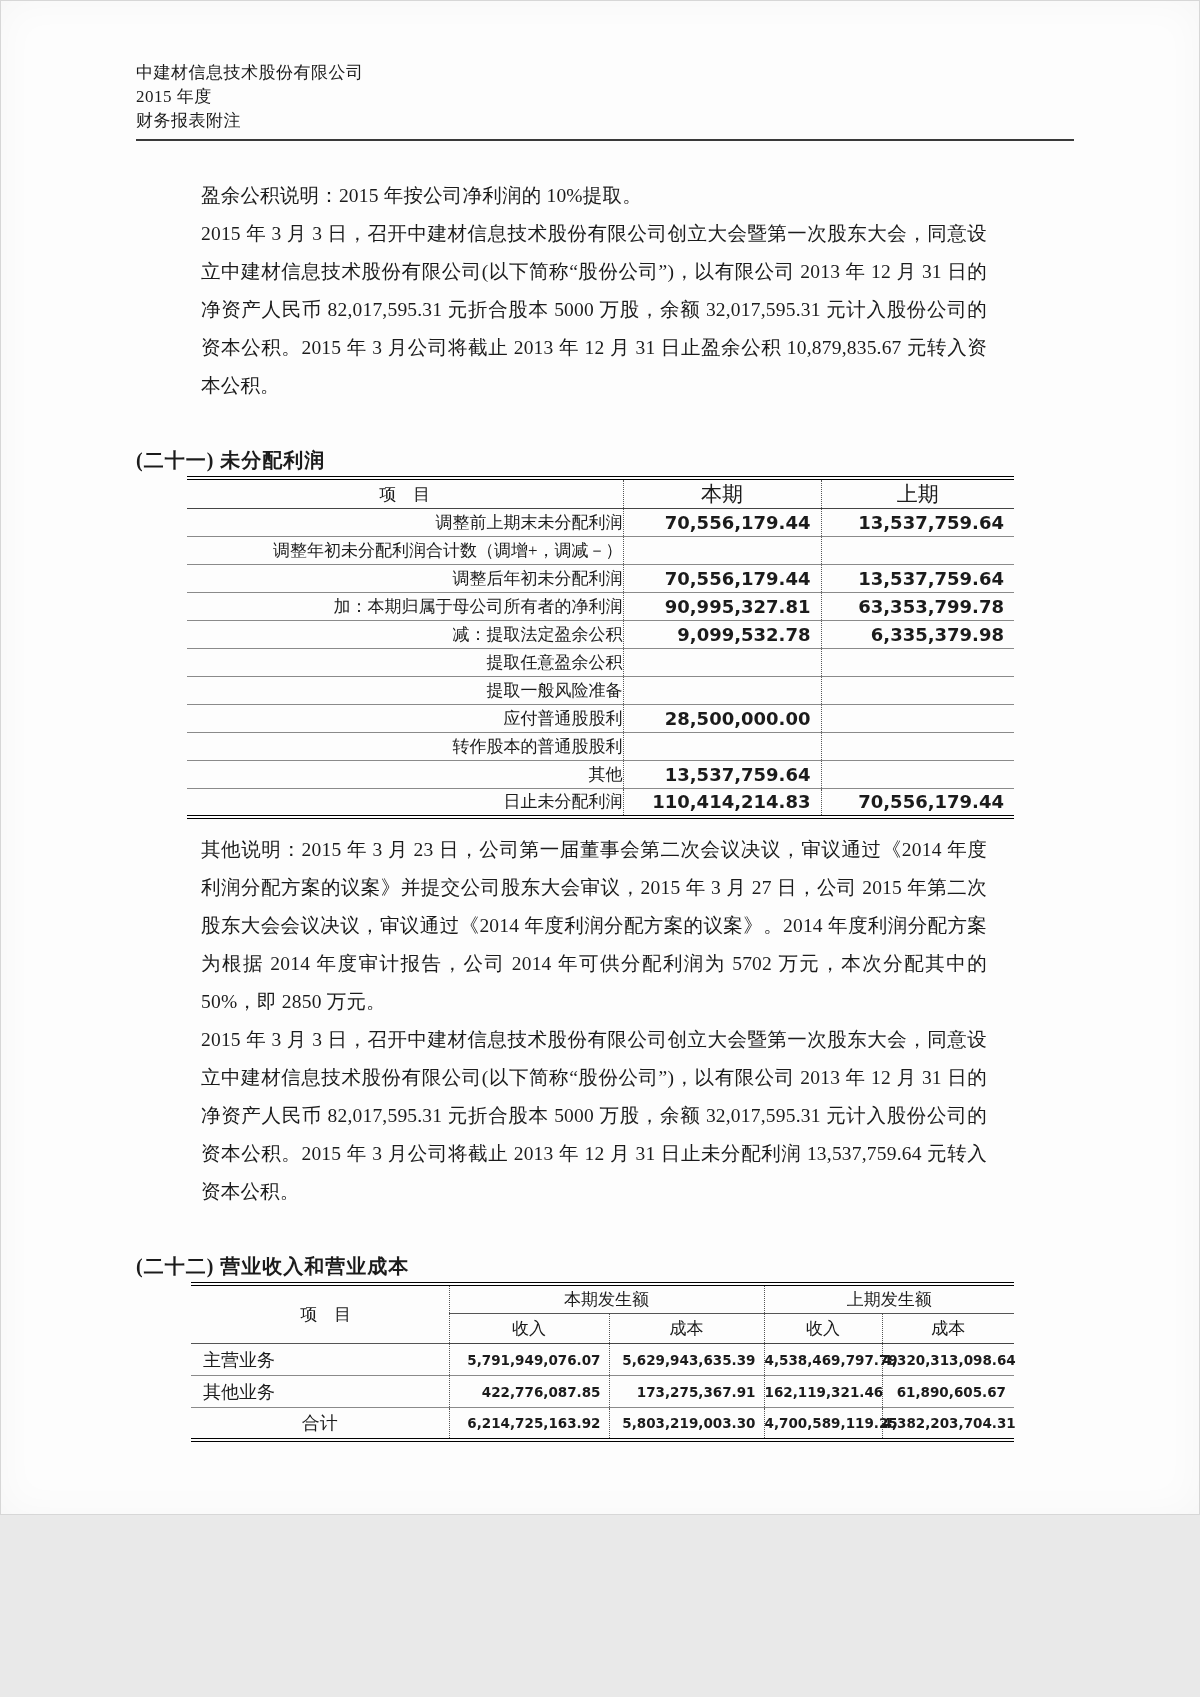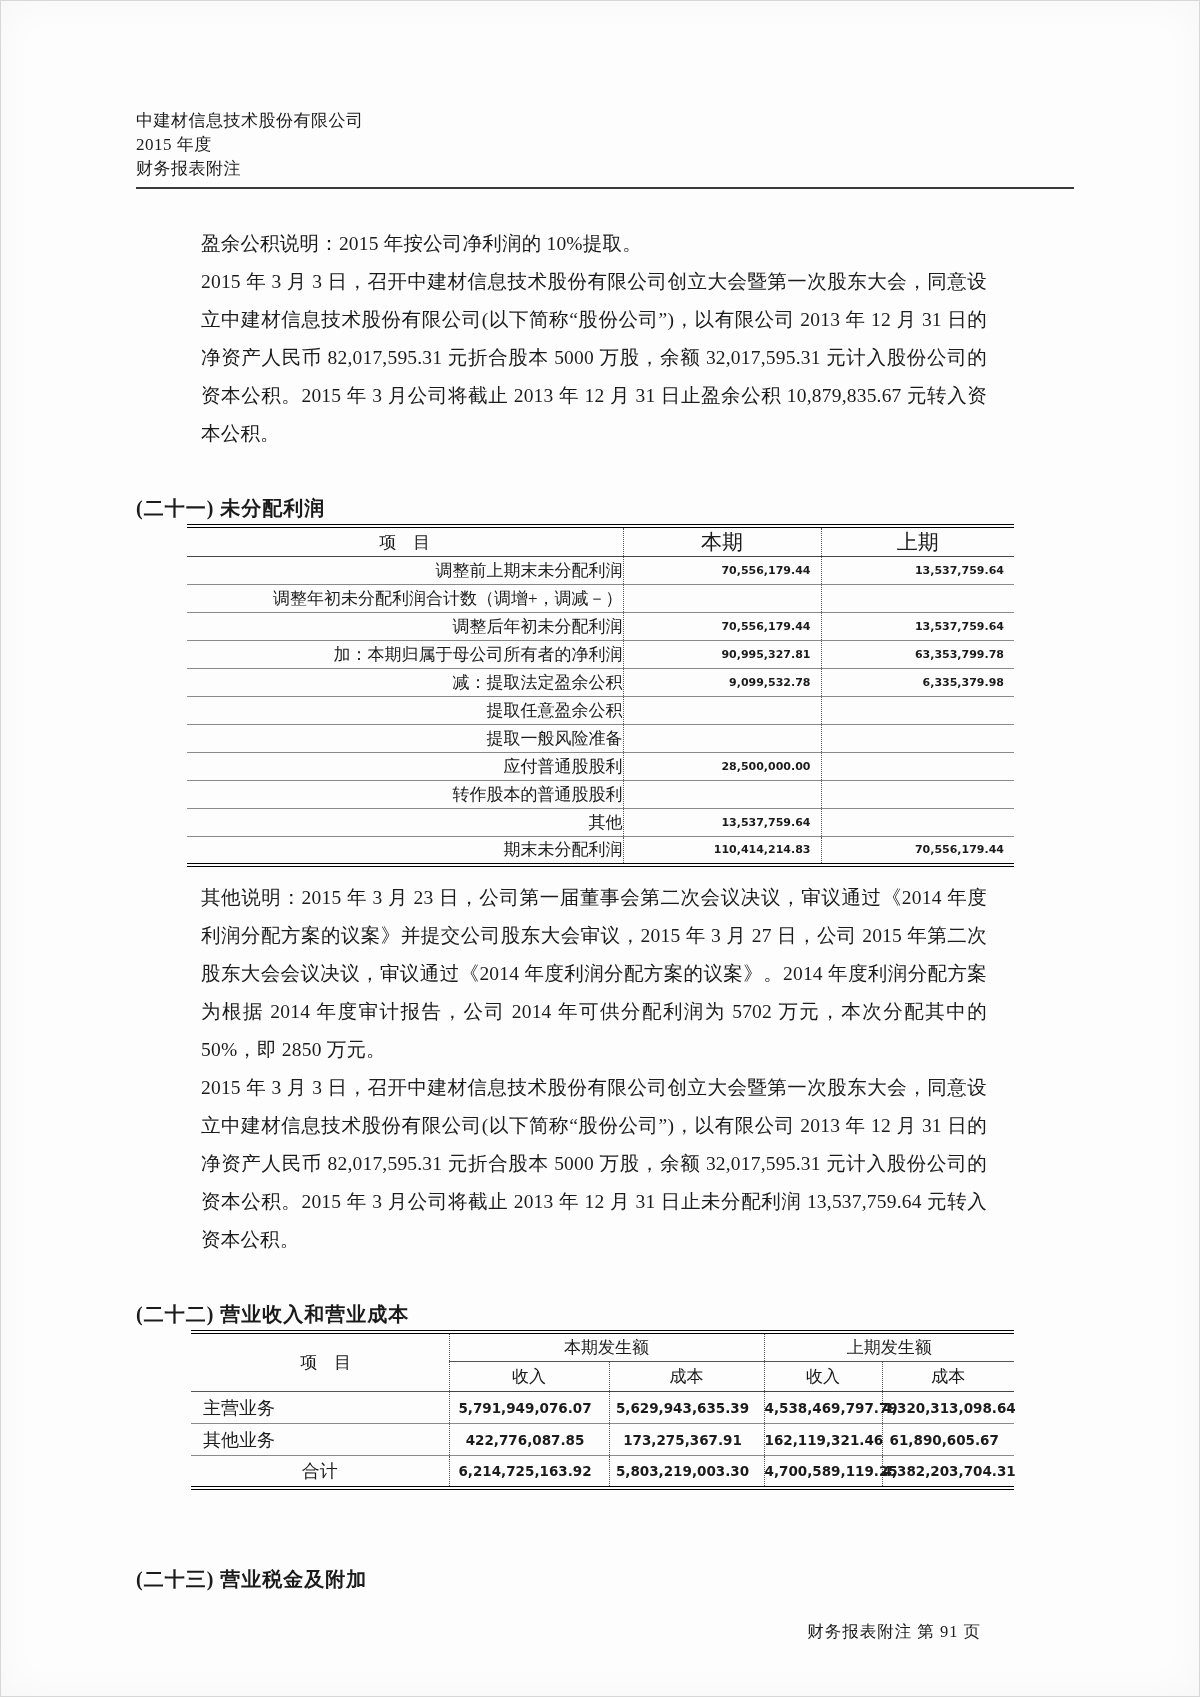--- a/index.html
+++ b/index.html
@@ -1,27 +1,27 @@
 <!DOCTYPE html>
 <html lang="zh"><head>
 <meta charset="utf-8">
 <style>
   * { margin:0; padding:0; box-sizing:border-box; }
   html,body { background:#e9e9e9; }
   .page {
     position:relative;
-    width:1200px; height:1697px;
+    width:1200px; height:1515px;
     margin:0 auto;
     background:#fdfdfd;
     border:1px solid #d7d7d7;
     box-shadow:inset 0 0 40px rgba(0,0,0,0.03);
     color:#1b1b1b;
     font-family:"Liberation Serif","DejaVu Serif",serif;
     overflow:hidden;
-    padding-top:108px;
+    padding-top:60px;
   }
   
   .hdr { margin-left:135px; font-size:17px; line-height:24px; letter-spacing:0.5px; }
   .hdr-rule { margin:6px 125px 0 135px; border-top:2px solid #3a3a3a; }
   
   .content { margin-left:200px; width:786px; }
   .para { font-size:19.5px; line-height:38px; text-align:justify; letter-spacing:0.2px; }
   .intro { margin-top:36px; }
   .intro .p1 { text-align:left; }
   
@@ -33,33 +33,33 @@
   .t2 { margin-left:190px; width:823px; margin-top:2px;
         border-top:4px double #000; border-bottom:4px double #000; }
   th, td { font-weight:normal; vertical-align:middle; }
   .t1 th { font-size:17px; height:30px; border-bottom:1.5px solid #444; }
   .t1 td { font-size:17px; height:28px; border-bottom:1px solid #8a8a8a; }
   .t1 tr:last-child td { border-bottom:none; }
   .t1 .item { text-align:right; padding-left:9px; }
   .t1 th.item { text-align:center; padding-left:0; }
   .t1 .num { text-align:right; padding-right:10px;
              font-family:"DejaVu Sans","Liberation Sans",sans-serif;
-             font-size:11px; font-weight:bold; }
+             font-size:18px; font-weight:bold; }
   .t1 th.num { font-family:"Liberation Serif",serif; font-size:21px; font-weight:normal; text-align:center; padding-right:0; }
   .t1 td.num, .t1 th.num { border-left:1px dotted #555; }
   
   .t2 th { font-size:17px; height:30px; }
   .t2 td { font-size:18px; height:32px; border-bottom:1px solid #8a8a8a; }
   .t2 thead tr.grp-row th { border-bottom:1px solid #555; }
   .t2 thead th.item { border-bottom:1.5px solid #444; text-align:center; }
   .t2 thead tr.sub-row th { border-bottom:1.5px solid #444; text-align:center; }
   .t2 tbody tr:last-child td { border-bottom:none; }
   .t2 .item { text-align:left; padding-left:12px; }
   .t2 td.vnum, .t2 th.vdiv { border-left:1px dotted #555; }
-  .t2 .vnum { text-align:center; padding-right:8px;
+  .t2 .vnum { text-align:right; padding-right:8px;
               font-family:"DejaVu Sans","Liberation Sans",sans-serif;
               font-size:13.5px; font-weight:bold; }
   .t2 .total-row td { border-top:1px solid #555; }
   .t2 .total-row .item { text-align:center; padding-left:0; }
   .notes { margin-top:12px; }
   .sec23 { margin-top:76px; }
   
   .footer { margin-top:28px; margin-left:135px; width:845px;
             text-align:right; font-size:16.5px; letter-spacing:1px; }
 </style>
@@ -140,21 +140,21 @@
         <td class="item">转作股本的普通股股利</td>
         <td class="num"></td>
         <td class="num"></td>
       </tr>
       <tr>
         <td class="item">其他</td>
         <td class="num">13,537,759.64</td>
         <td class="num"></td>
       </tr>
       <tr>
-        <td class="item">期末未分配利润</td>
+        <td class="item">日止未分配利润</td>
         <td class="num">110,414,214.83</td>
         <td class="num">70,556,179.44</td>
       </tr>
     </tbody>
   </table>
 
   <div class="content notes">
     <p class="para">其他说明：2015 年 3 月 23 日，公司第一届董事会第二次会议决议，审议通过《2014 年度利润分配方案的议案》并提交公司股东大会审议，2015 年 3 月 27 日，公司 2015 年第二次股东大会会议决议，审议通过《2014 年度利润分配方案的议案》。2014 年度利润分配方案为根据 2014 年度审计报告，公司 2014 年可供分配利润为 5702 万元，本次分配其中的 50%，即 2850 万元。</p>
     <p class="para">2015 年 3 月 3 日，召开中建材信息技术股份有限公司创立大会暨第一次股东大会，同意设立中建材信息技术股份有限公司(以下简称“股份公司”)，以有限公司 2013 年 12 月 31 日的净资产人民币 82,017,595.31 元折合股本 5000 万股，余额 32,017,595.31 元计入股份公司的资本公积。2015 年 3 月公司将截止 2013 年 12 月 31 日止未分配利润 13,537,759.64 元转入资本公积。</p>
   </div>

